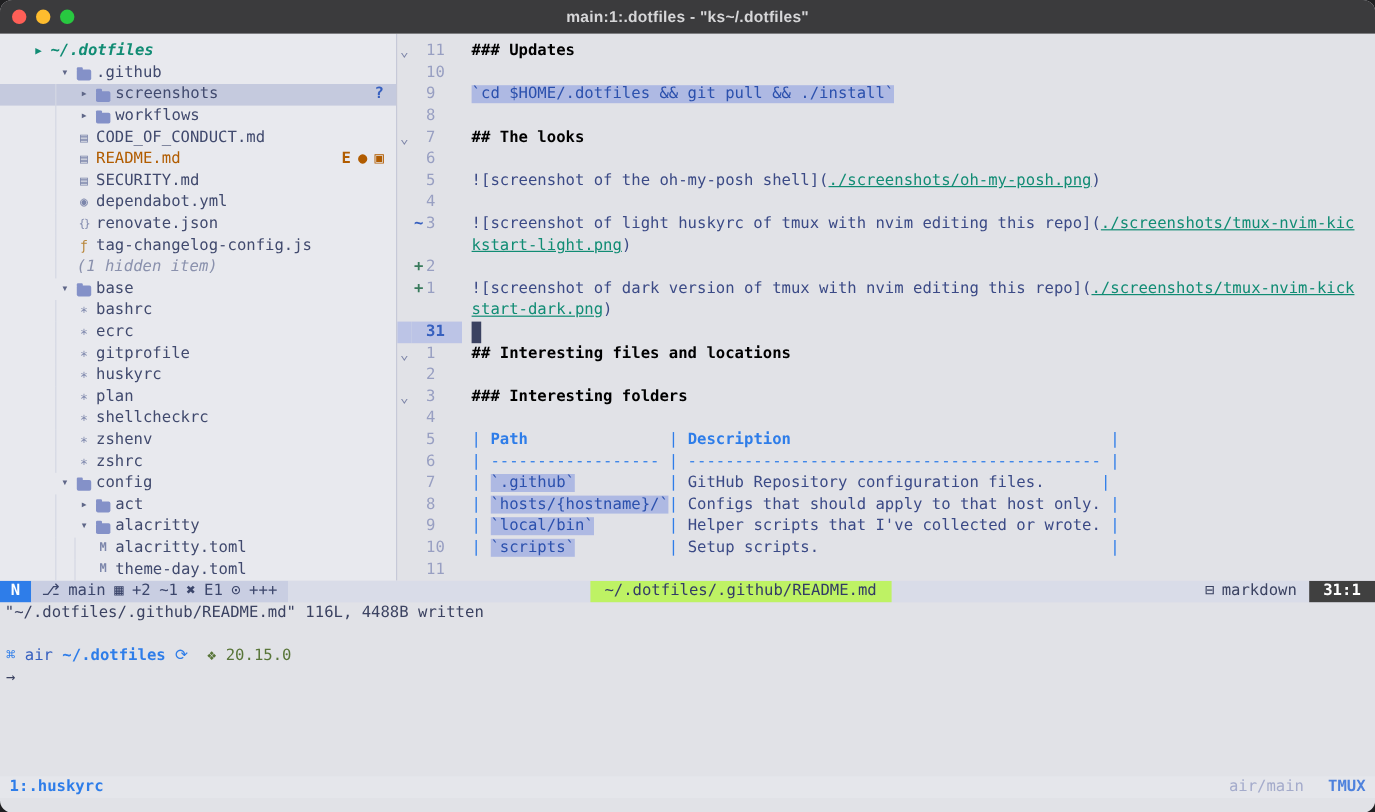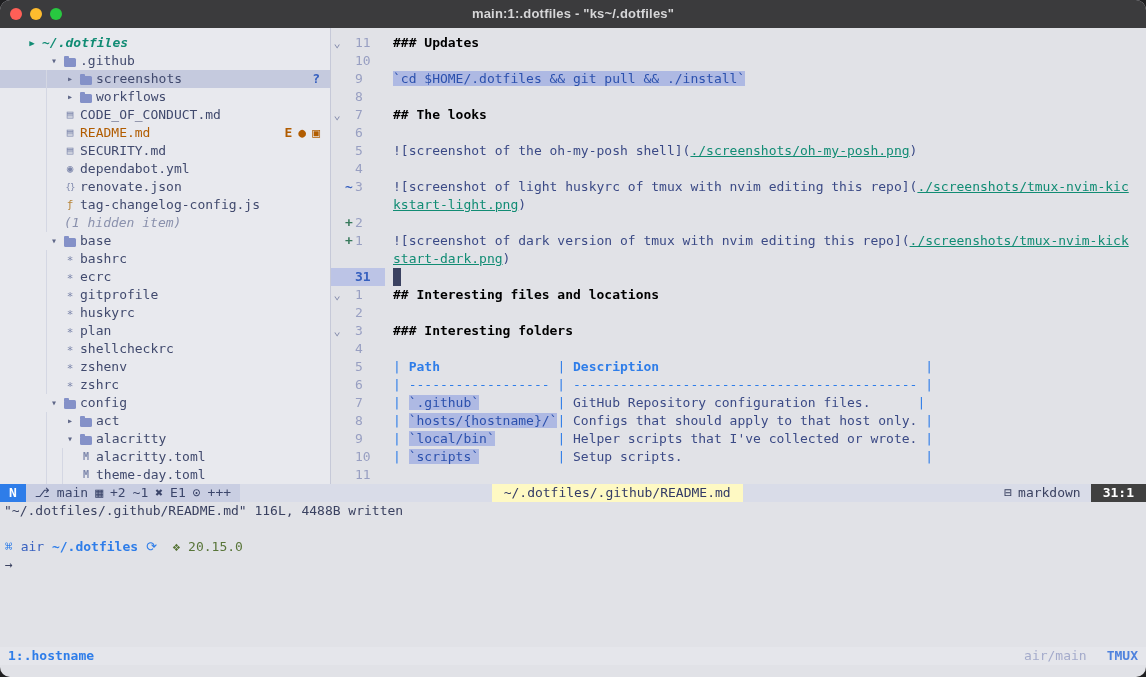--- a/index.html
+++ b/index.html
@@ -51,21 +51,21 @@
   .seg-code{background:#aeb9e3;color:#2b50ad}
   .seg-url{color:#118c74;text-decoration:underline}
   .seg-pipe{color:#2e7de9}
   .seg-th{color:#2e7de9;font-weight:700}
   
   .statusline{height:18px;flex:none;display:flex;background:#d9dce8;overflow:hidden}
   .sl-neotree{width:332px;flex:none;background:#c9cee2;color:#3b4261;padding-left:4px}
   .sl-mode{background:#2e7de9;color:#fff;font-weight:700;padding:0 9px}
   .sl-git{background:#c9cee2;color:#3c466b;padding:0 9px;display:flex;gap:7px;align-items:center}
   .sl-fill{flex:1}
-  .sl-path{background:#fef9c3;color:#333b66;padding:0 12px}
+  .sl-path{background:#bef264;color:#333b66;padding:0 12px}
   .sl-ft{padding:0 10px;color:#3b4261;display:flex;gap:6px;align-items:center}
   .sl-pos{background:#404040;color:#fff;font-weight:700;padding:0 12px}
   
   .cmdline{height:18px;flex:none;padding-left:4px;color:#3b4261}
   .shell{flex:none;padding:18px 0 0 5px}
   .prompt-line{height:18px;display:flex;align-items:center;white-space:pre}
   .p-apple{color:#2e7de9}
   .p-host{color:#3760bf}
   .p-path{color:#2e7de9;font-weight:700}
   .p-sync{color:#2e7de9}
@@ -454,20 +454,20 @@
   <div class="cmdline">"~/.dotfiles/.github/README.md" 116L, 4488B written</div>
 
   <div class="shell">
     <div class="prompt-line"><span class="p-apple">⌘</span><span class="p-host">&nbsp;<span>air</span></span><span class="p-path">&nbsp;<span>~/.dotfiles</span></span><span class="p-sync">&nbsp;<span>⟳</span></span><span class="p-node">&nbsp;&nbsp;<span>❖</span>&nbsp;<span>20.15.0</span></span></div>
     <div class="arrow-line">→</div>
   </div>
 
   <div class="spacer"></div>
 
   <div class="tmuxbar">
-    <span class="tmux-left">1:.hostname</span>
+    <span class="tmux-left">1:.huskyrc</span>
     <span class="tmux-right">
       <span class="tmux-session">air/main</span>
       <span class="tmux-label">TMUX</span>
     </span>
   </div>
 
 </div>
 
 </body></html>

